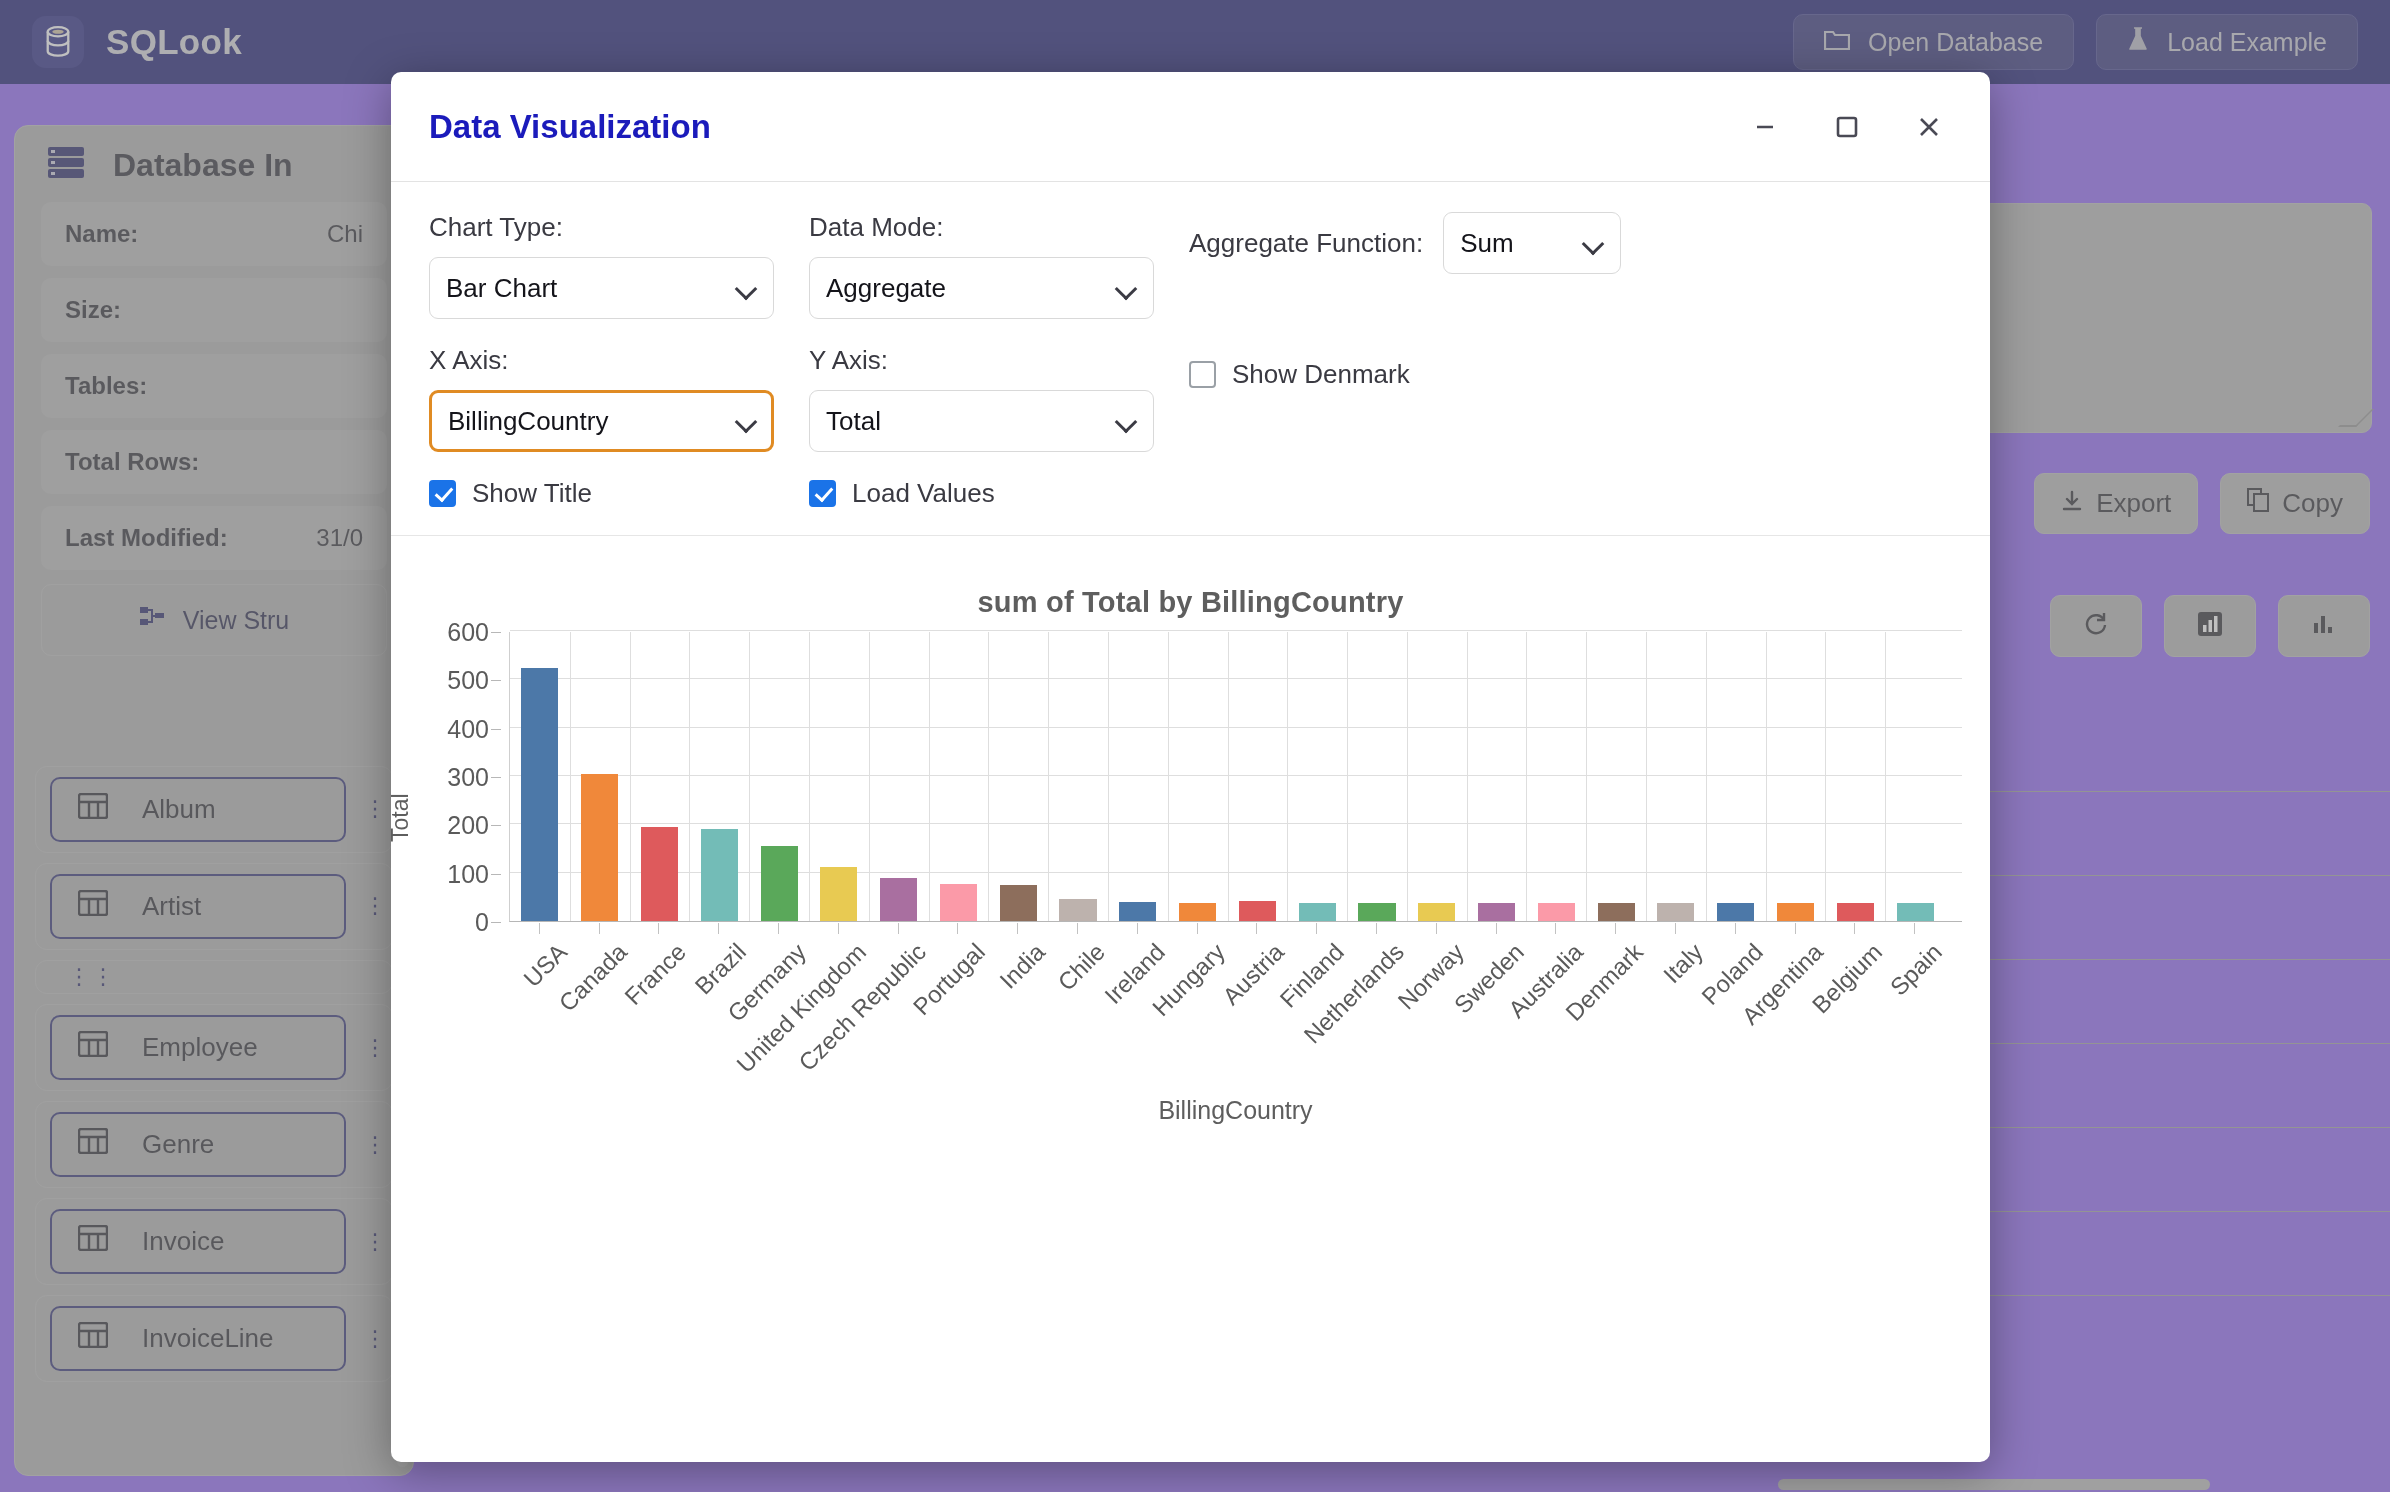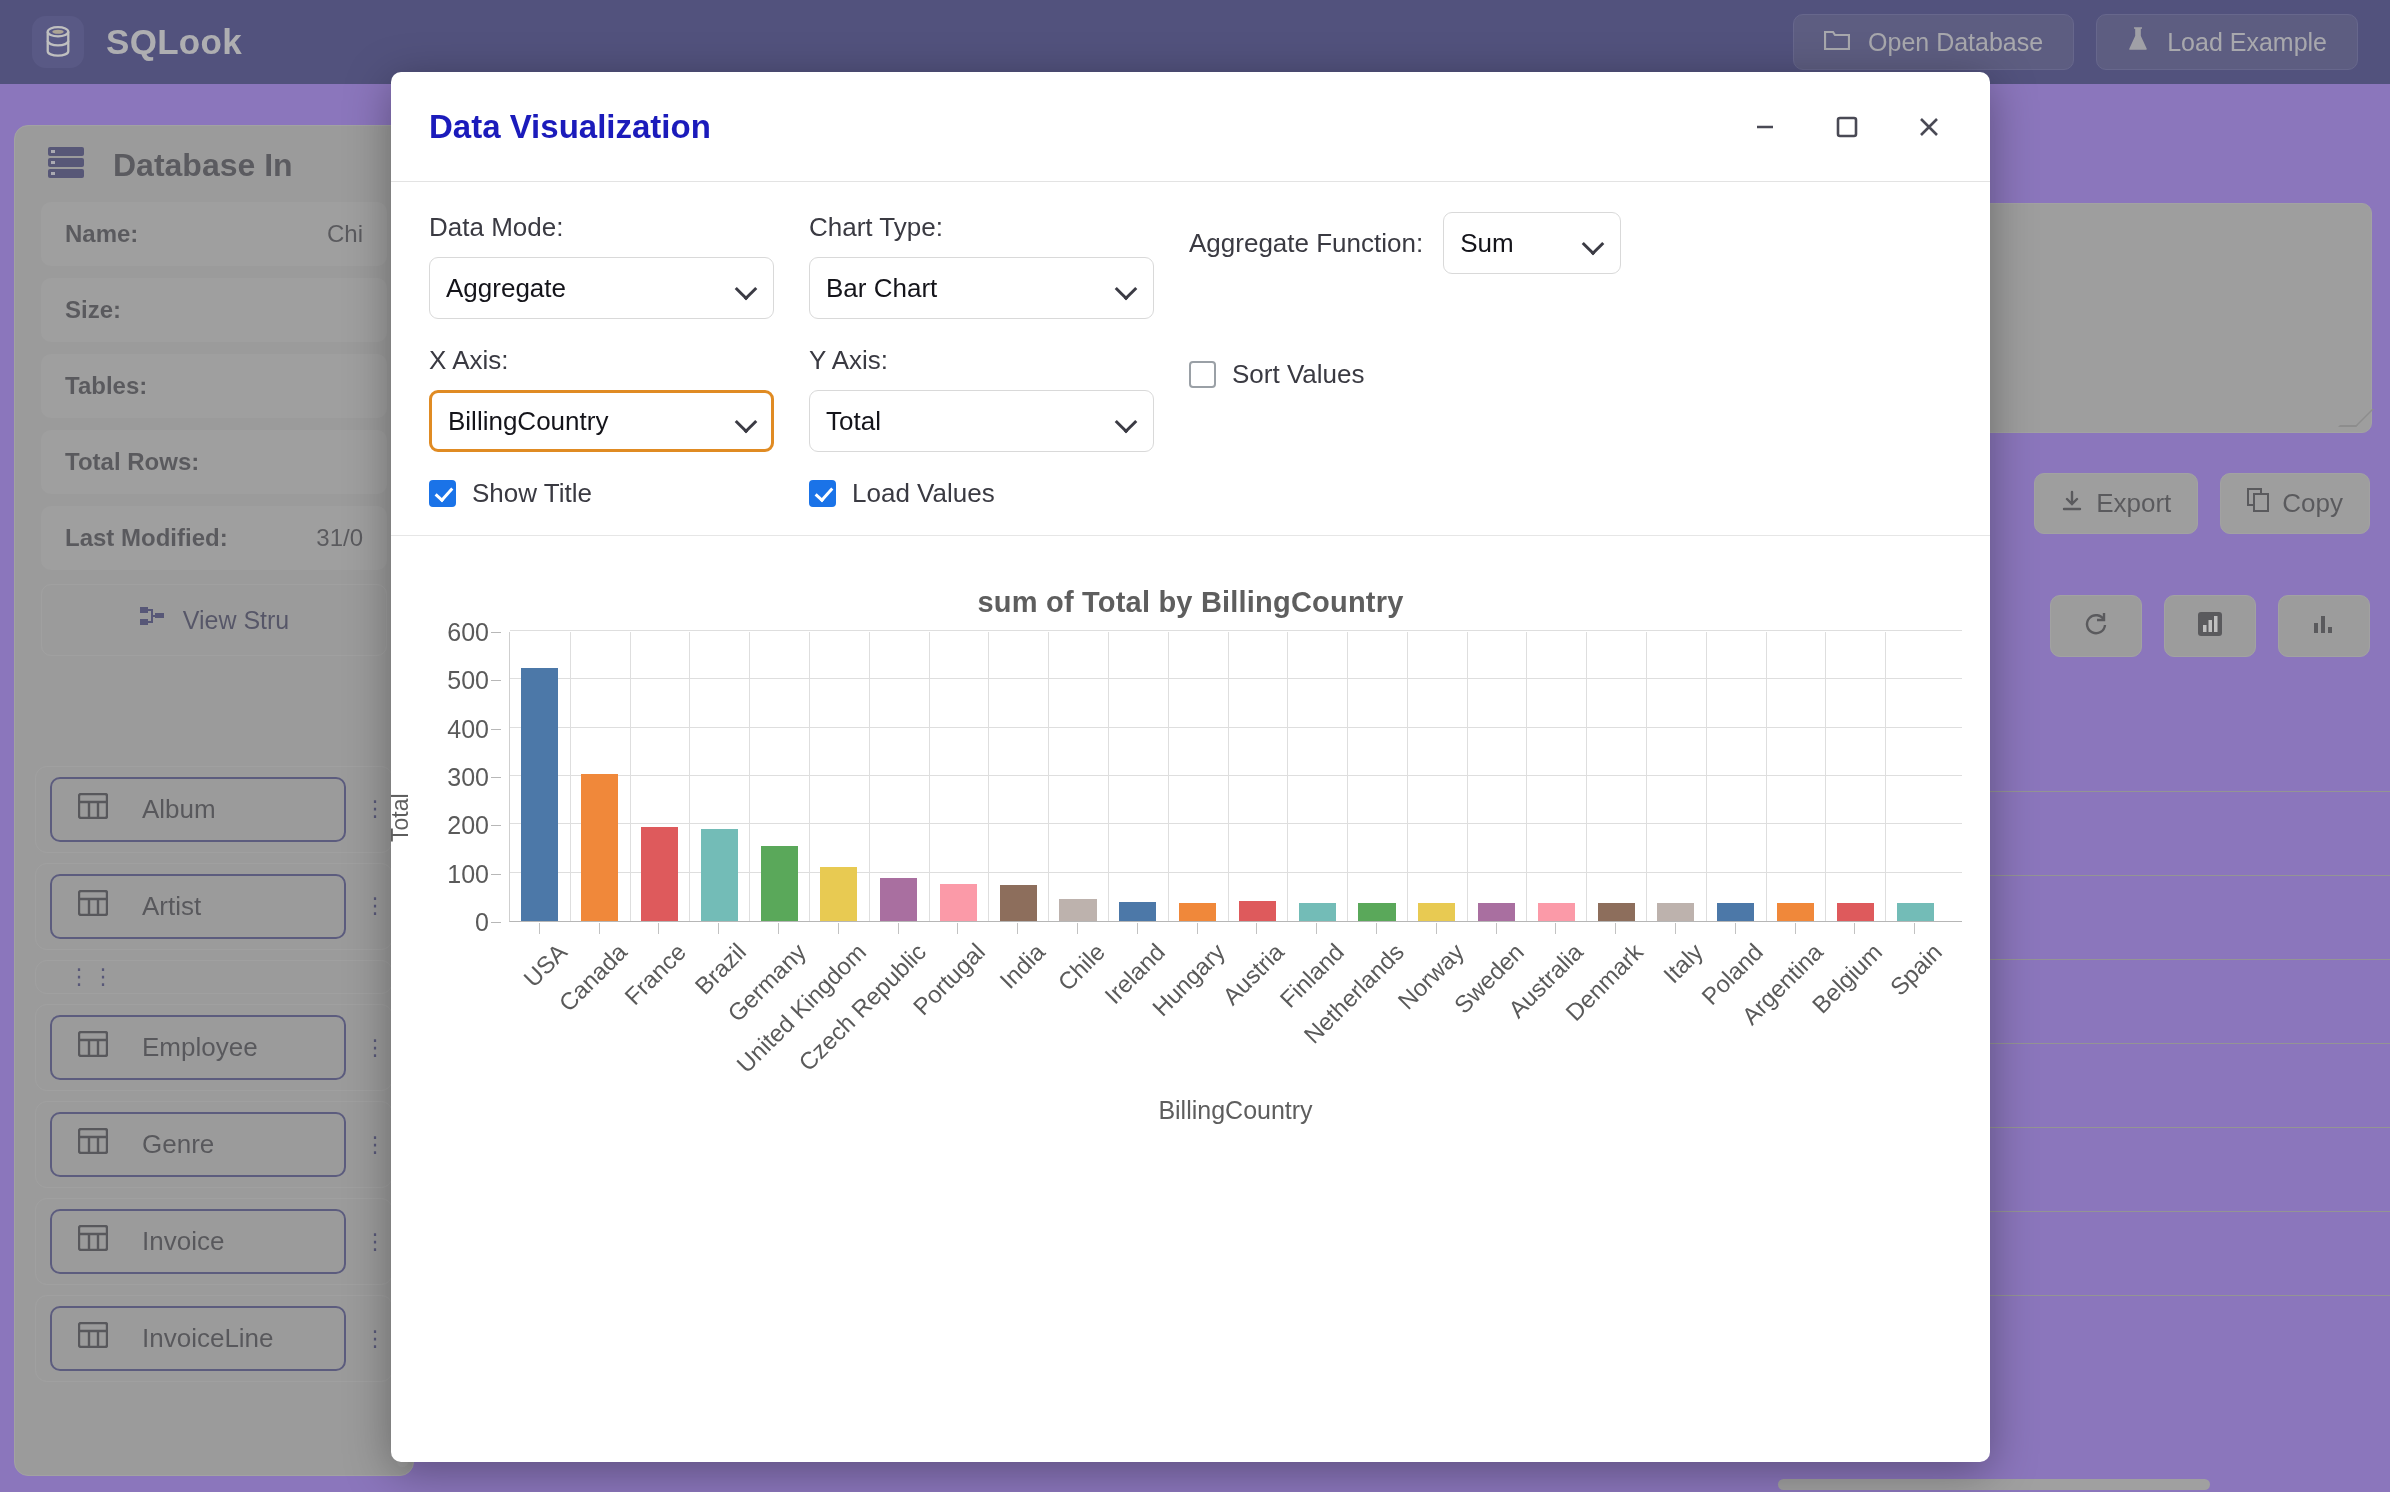--- a/index.html
+++ b/index.html
@@ -438,29 +438,29 @@
           <svg width="30" height="30" viewBox="0 0 30 30">
               <path d="M7 7l16 16M23 7L7 23" stroke="#4a4a55" stroke-width="2.6"></path>
             </svg>
         </span>
       </div>
     </div>
 
     <div id="controls">
       <div class="ctrl-grid">
         <div>
+          <div class="field-label">Chart Type:</div>
+          <div class="sel-wrap">
+            <select class="sel" id="sel-chart-type"><option value="Bar Chart">Bar Chart</option><option value="Line Chart">Line Chart</option><option value="Pie Chart">Pie Chart</option><option value="Scatter Plot">Scatter Plot</option><option value="Histogram">Histogram</option></select>
+          </div>
+        </div>
+        <div>
           <div class="field-label">Data Mode:</div>
           <div class="sel-wrap">
             <select class="sel" id="sel-data-mode"><option value="Aggregate">Aggregate</option><option value="Raw">Raw</option></select>
-          </div>
-        </div>
-        <div>
-          <div class="field-label">Chart Type:</div>
-          <div class="sel-wrap">
-            <select class="sel" id="sel-chart-type"><option value="Bar Chart">Bar Chart</option><option value="Line Chart">Line Chart</option><option value="Pie Chart">Pie Chart</option><option value="Scatter Plot">Scatter Plot</option><option value="Histogram">Histogram</option></select>
           </div>
         </div>
         <div>
           <div class="agg-line">
             <span class="agg-label">Aggregate Function:</span>
             <div class="sel-wrap agg-sel">
               <select class="sel" id="sel-agg"><option value="Sum">Sum</option><option value="Count">Count</option><option value="Average">Average</option><option value="Min">Min</option><option value="Max">Max</option></select>
             </div>
           </div>
         </div>
@@ -481,21 +481,21 @@
             <select class="sel" id="sel-y"><option value="Total">Total</option><option value="InvoiceId">InvoiceId</option><option value="CustomerId">CustomerId</option></select>
           </div>
           <div class="chk-line">
             <span class="chk on"></span>
             <span class="chk-label">Load Values</span>
           </div>
         </div>
         <div class="row2">
           <div class="chk-line" style="margin-top:14px;">
             <span class="chk"></span>
-            <span class="chk-label">Sort Values</span>
+            <span class="chk-label">Show Denmark</span>
           </div>
         </div>
       </div>
     </div>
 
     <div id="chart-area">
       <div id="chart-title">sum of Total by BillingCountry</div>
       <div id="plot-wrap">
         <div id="ylabel">Total</div>
         <div id="yticks">

